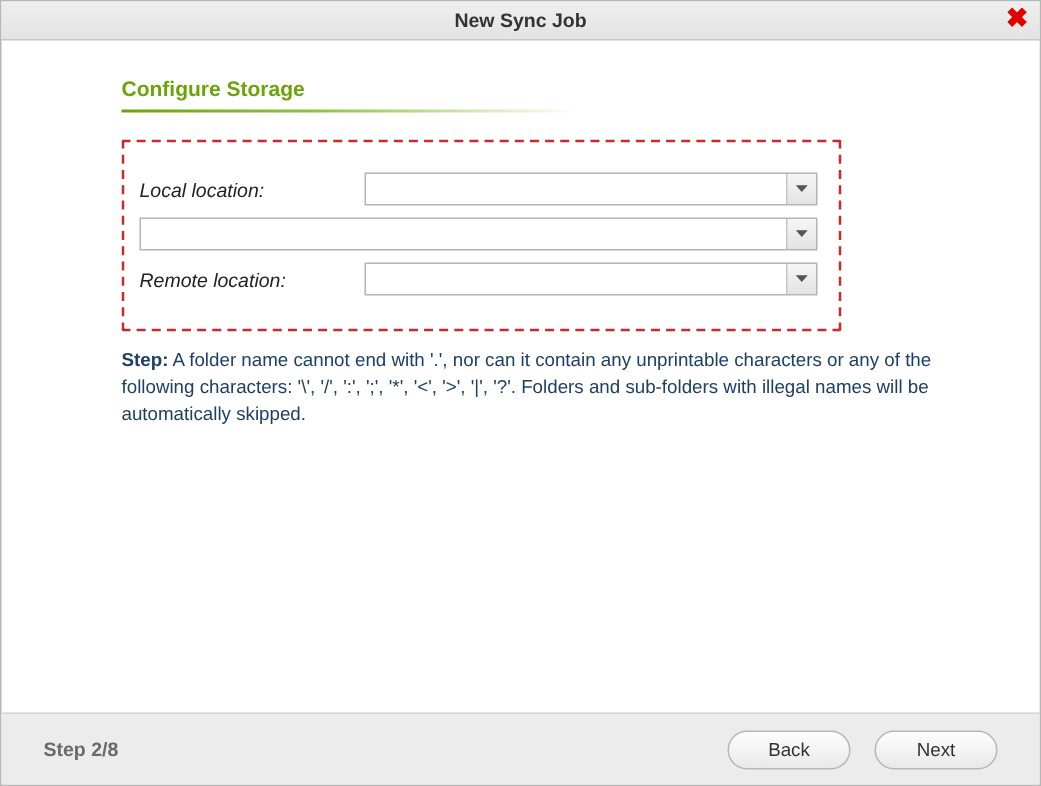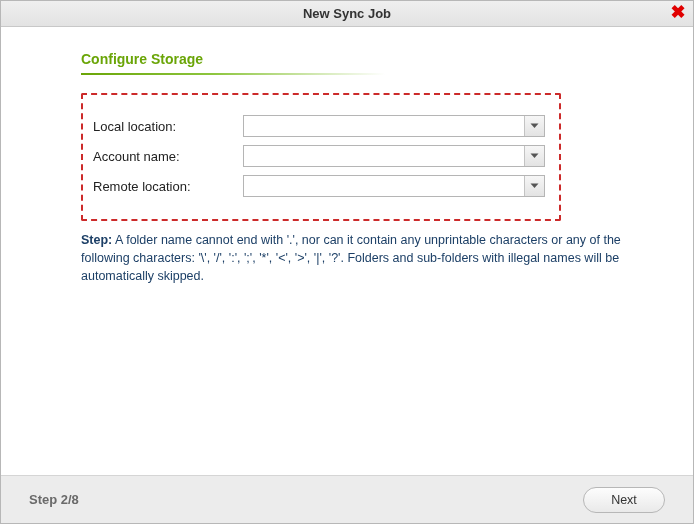--- a/index.html
+++ b/index.html
@@ -76,20 +76,21 @@
   }
   .form-row {
     display: flex;
     align-items: center;
     margin: 8px 0;
   }
   .form-label {
     width: 150px;
     font-size: 13px;
     color: #222;
+    font-style: italic;
   }
   .combo {
     flex: 1;
     display: flex;
     height: 22px;
     border: 1px solid #b5b5b5;
     background: #fff;
   }
   .combo-input {
     flex: 1;
@@ -167,21 +168,20 @@
           <input class="combo-input" type="text" value="" style="">
           <div class="combo-btn">
             <svg width="9" height="6" viewBox="0 0 9 6">
                 <path d="M0.5 0.5 L4.5 5 L8.5 0.5 Z" fill="#555"></path>
               </svg>
           </div>
         </div>
       </div>
 
       <div class="form-row">
-        <div class="form-label">Account name:</div>
         <div class="combo">
           <input class="combo-input" type="text" value="" style="">
           <div class="combo-btn">
             <svg width="9" height="6" viewBox="0 0 9 6">
                 <path d="M0.5 0.5 L4.5 5 L8.5 0.5 Z" fill="#555"></path>
               </svg>
           </div>
         </div>
       </div>
 
@@ -202,17 +202,20 @@
     <div class="note">
       <b>Step:</b><span> A folder name cannot end with '.', nor can it contain any unprintable characters or any of the following characters: '\', '/', ':', ';', '*', '&lt;', '&gt;', '|', '?'. Folders and sub-folders with illegal names will be automatically skipped.</span>
     </div>
 
   </div>
 
   <div class="footer">
     <div class="step">Step 2/8</div>
     <div class="footer-spacer"></div>
     <div class="btn">
+        <span>Back</span>
+      </div>
+    <div class="btn">
         <span>Next</span>
       </div>
   </div>
 
 </div>
 
 </body></html>

